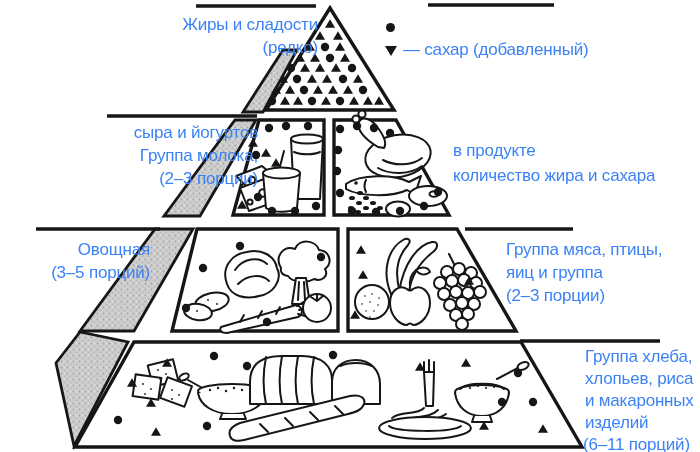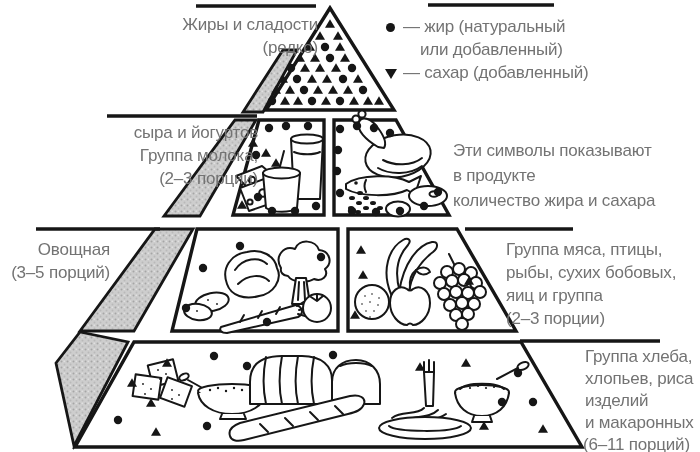--- a/index.html
+++ b/index.html
@@ -1,18 +1,18 @@
 <!DOCTYPE html>
 <html><head>
 <meta charset="utf-8">
 <style>
   html,body{margin:0;padding:0;background:#fff;}
   .stage{
     position:relative;width:700px;height:452px;background:#fff;overflow:hidden;
-    font-family:"Liberation Sans","DejaVu Sans",sans-serif;color:#737373;
+    font-family:"Liberation Sans","DejaVu Sans",sans-serif;color:#3b82f6;
   }
   .stage svg{position:absolute;left:0;top:0;}
   .lbl{position:absolute;font-size:17px;line-height:23px;letter-spacing:-0.2px;white-space:nowrap;}
   .lbl.right{text-align:right;}
   .lbl .b{font-weight:400;}
   .legend{position:absolute;left:386px;top:15px;font-size:17px;line-height:23px;letter-spacing:-0.2px;}
   .leg-row{display:flex;align-items:flex-start;}
   .leg-icon{width:17px;flex:0 0 17px;display:block;position:relative;height:23px;}
   .leg-icon.dot::after{content:"";position:absolute;left:0;top:8px;width:9px;height:9px;border-radius:50%;background:#161616;}
   .leg-icon.tri::after{content:"";position:absolute;left:-1px;top:8px;width:0;height:0;
@@ -312,56 +312,50 @@
   </svg>
 
   <div class="lbl right" style="left:120px;top:13px;width:198px;">
     <div>Жиры и сладости</div>
     <div class="b">(редко)</div>
   </div>
 
   <div class="legend">
     <div class="leg-row">
       <span class="leg-icon dot"></span>
-      <div>
-        <div>— жир (натуральный</div>
-        <div class="leg-indent">или добавленный)</div>
-      </div>
     </div>
     <div class="leg-row">
       <span class="leg-icon tri"></span>
       <div>— сахар (добавленный)</div>
     </div>
   </div>
 
   <div class="lbl right" style="left:60px;top:121px;width:198px;">
     <div>сыра и йогуртов</div>
     <div>Группа молока,</div>
     <div class="b">(2–3 порции)</div>
   </div>
 
-  <div class="lbl right" style="left:0px;top:238px;width:110px;">
+  <div class="lbl right" style="left:0px;top:238px;width:110px;padding-left:40px;">
     <div>Овощная</div>
     <div class="b">(3–5 порций)</div>
   </div>
 
   <div class="lbl" style="left:453px;top:138px;line-height:25px;">
-    <div>Эти символы показывают</div>
     <div>в продукте</div>
     <div>количество жира и сахара</div>
   </div>
 
   <div class="lbl" style="left:506px;top:238px;">
     <div>Группа мяса, птицы,</div>
-    <div>рыбы, сухих бобовых,</div>
     <div>яиц и группа</div>
     <div class="b">(2–3 порции)</div>
   </div>
 
   <div class="lbl" style="left:585px;top:346px;line-height:22px;">
     <div>Группа хлеба,</div>
     <div>хлопьев, риса</div>
+    <div>и макаронных</div>
     <div>изделий</div>
-    <div>и макаронных</div>
     <div class="b" style="margin-left:-2px;">(6–11 порций)</div>
   </div>
 
 </div>
 
 </body></html>

